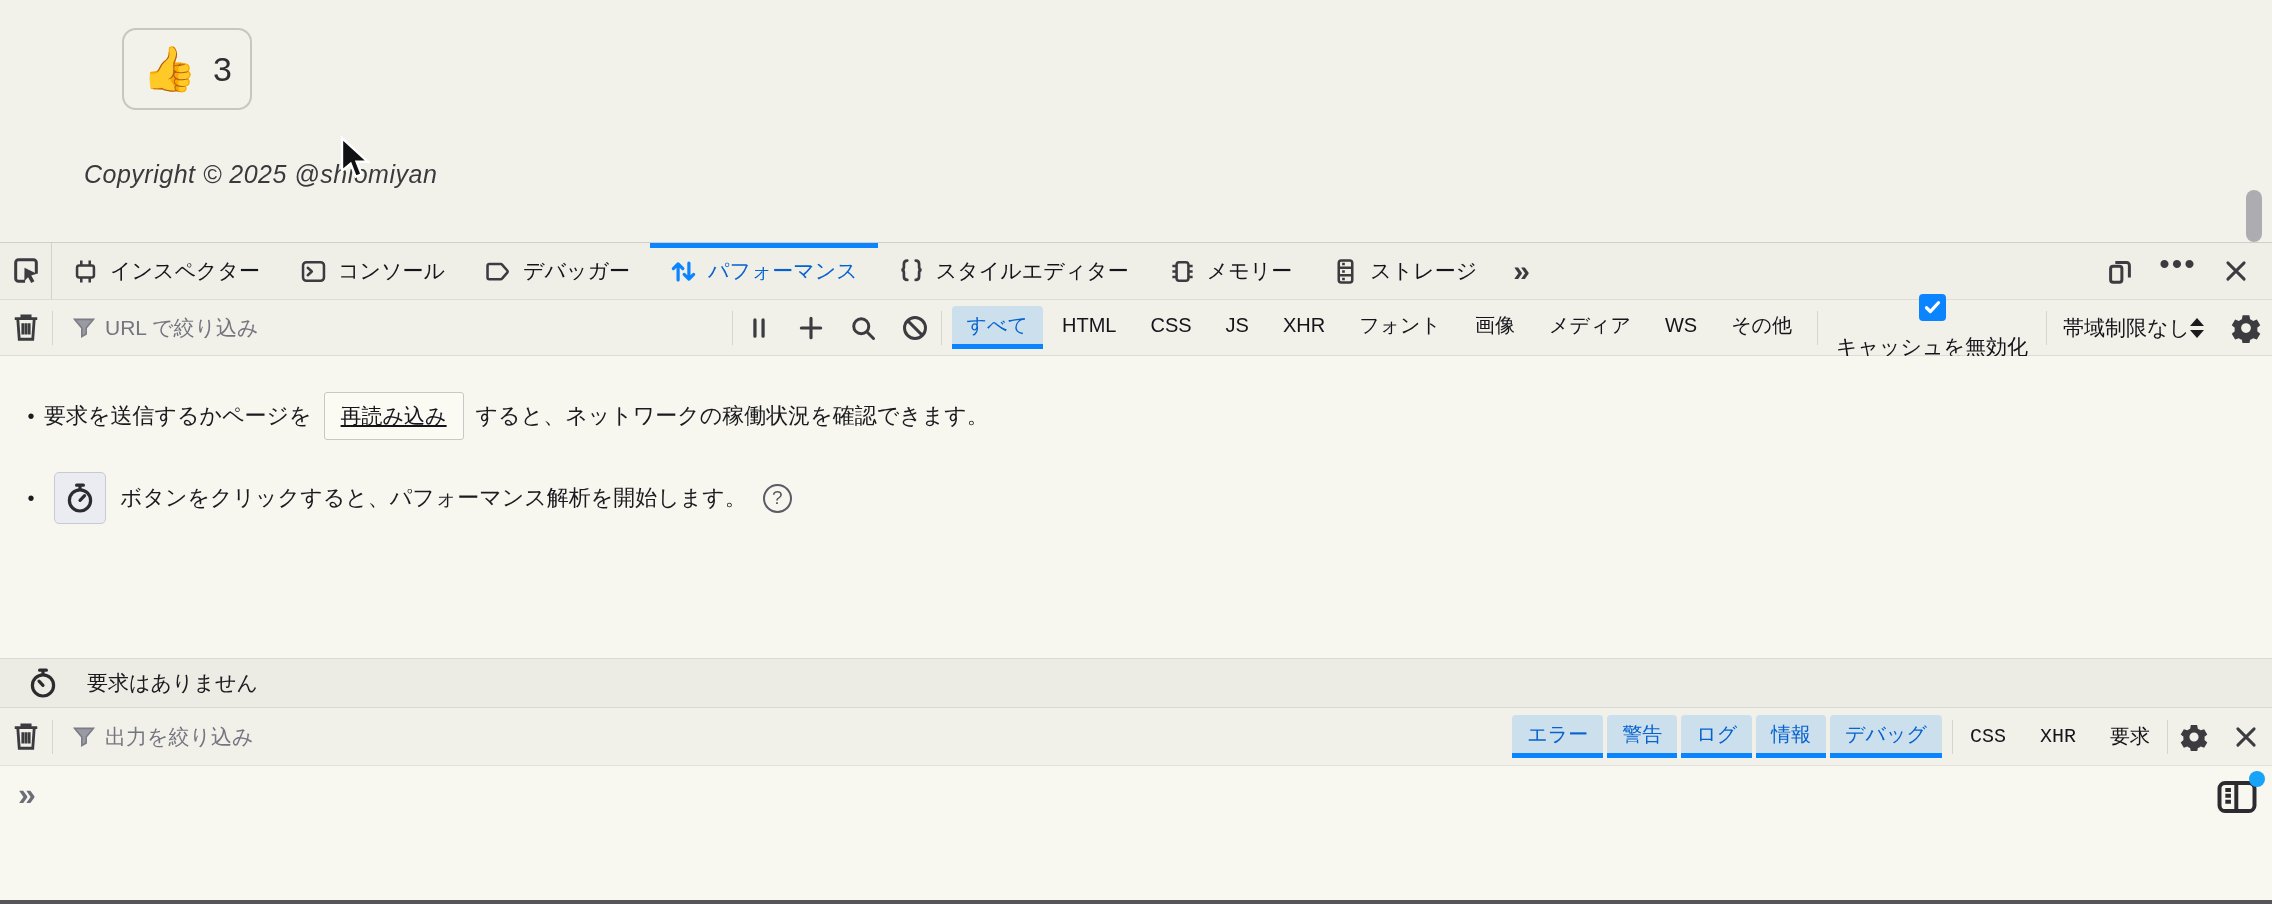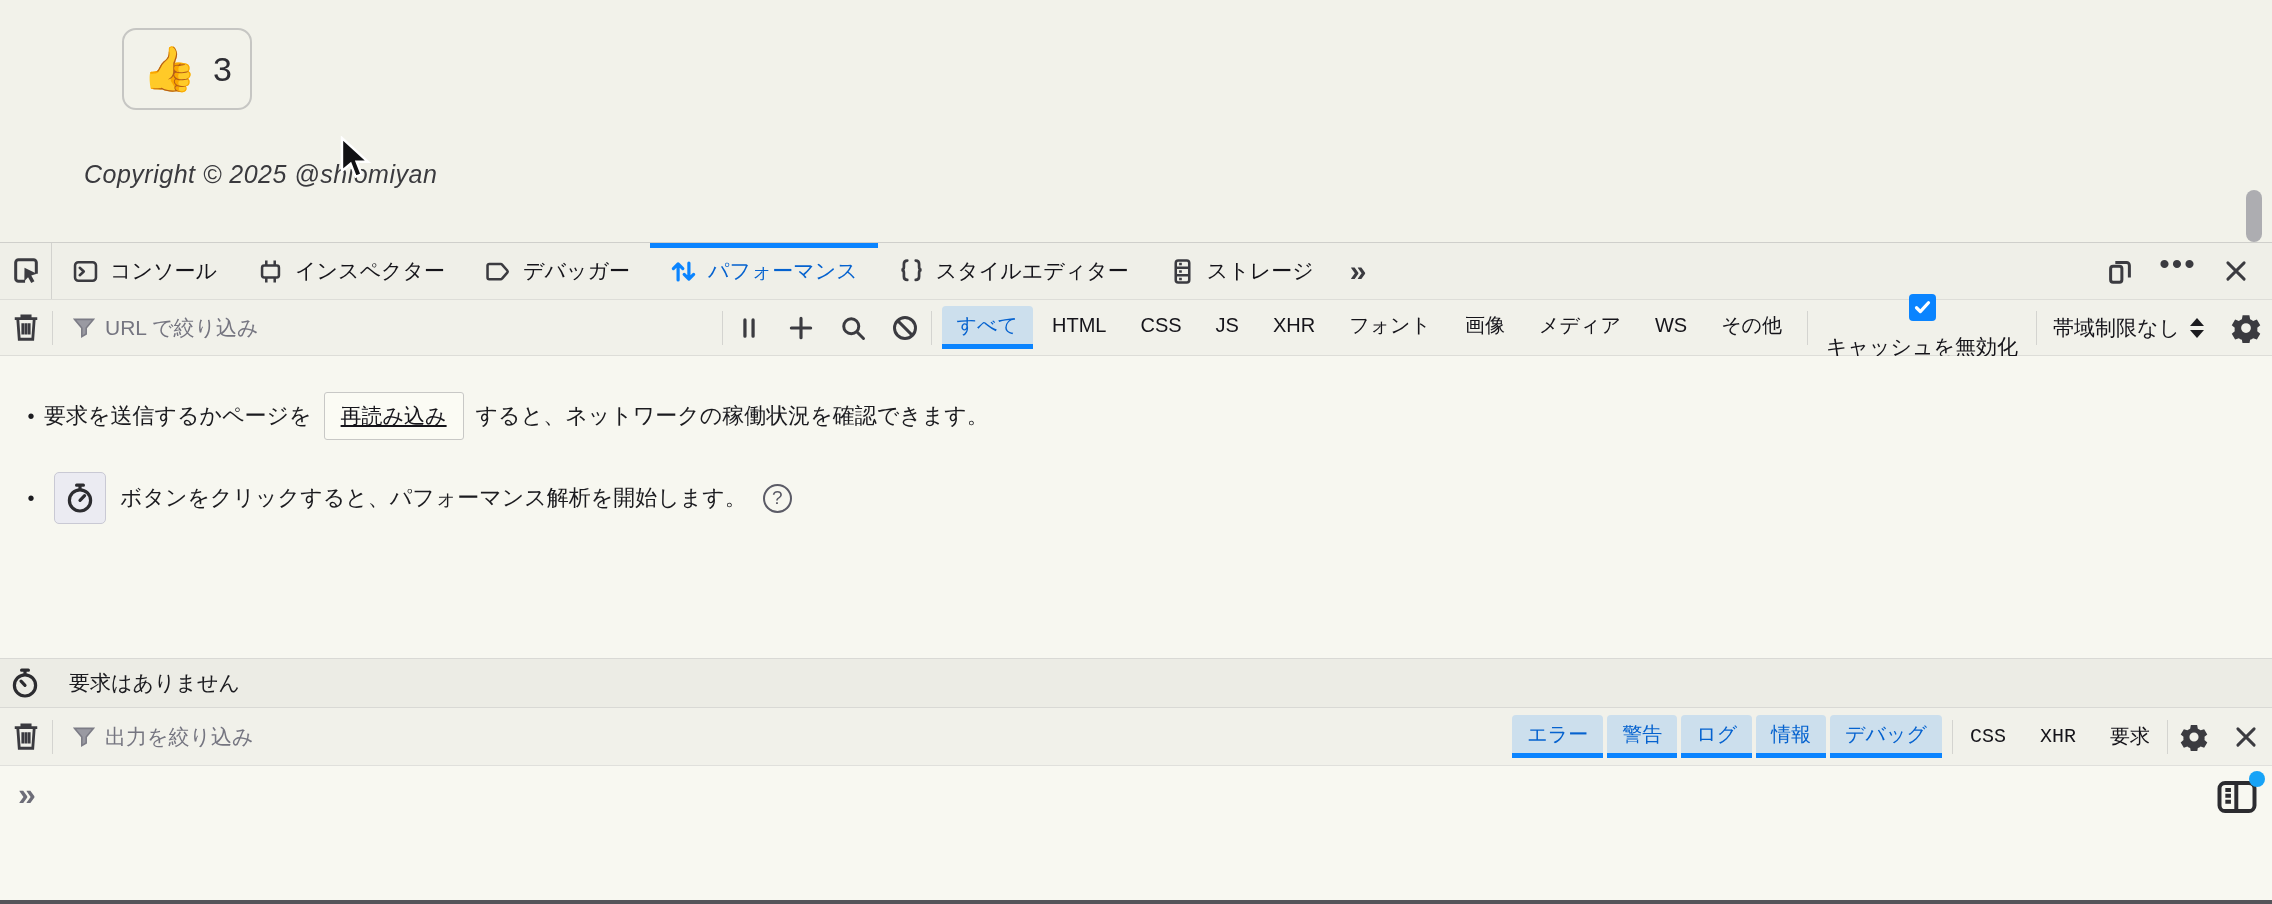--- a/index.html
+++ b/index.html
@@ -85,21 +85,21 @@
     font-size:20px; color:#15141a; cursor:pointer;
     border-bottom:5px solid transparent; border-radius:4px 4px 0 0; white-space:nowrap;
   }
   .pill.active { color:#0562cf; background:rgba(10,132,255,.16); border-bottom-color:#0a84ff; }
   .cache-group { display:flex; align-items:center; gap:12px; padding:0 18px; cursor:pointer;flex-direction:column; }
   .checkbox {
     width:27px; height:27px; border-radius:4px; background:#0a84ff;
     display:flex; align-items:center; justify-content:center; flex:0 0 27px;
   }
   .cache-label { font-size:21px; white-space:nowrap; }
-  .throttle { display:flex; align-items:center; gap:10px; padding:0 16px; cursor:pointer; }
+  .throttle { display:flex; align-items:center; padding:0 16px; cursor:pointer; }
   .throttle-label { font-size:21px; white-space:nowrap; }
   .updown { display:flex; flex-direction:column; gap:4px; }
   .updown i { width:0; height:0; border-left:7px solid transparent; border-right:7px solid transparent; display:block; }
   .updown .up { border-bottom:8px solid #1b1b1f; }
   .updown .down { border-top:8px solid #1b1b1f; }
 
   
   .net-content { flex:1 1 auto; background:#f7f7f0; padding:36px 0 0 18px; }
   .hint { display:flex; align-items:center; font-size:22px; color:#1b1b1f; }
   .hint + .hint { margin-top:32px; }
@@ -116,21 +116,21 @@
   .help-icon {
     margin-left:16px; width:29px; height:29px; border:2px solid #5b5b66; border-radius:50%;
     display:flex; align-items:center; justify-content:center;
     font-size:19px; color:#5b5b66; cursor:pointer;
   }
 
   
   .net-status {
     height:50px; flex:0 0 50px; background:#ecece5;
     border-top:1px solid #d9d9d5; border-bottom:1px solid #d9d9d5;
-    display:flex; align-items:center; gap:28px; padding-left:9px;
+    display:flex; align-items:center; gap:28px; padding-left:27px;
   }
   .net-status .label { font-size:21px; color:#1b1b1f; }
   .net-status .ticon { color:#2c2c30; }
 
   
   .console-filterbar {
     height:58px; flex:0 0 58px; background:#f1f1ea; border-bottom:1px solid #e0e0dc;
     display:flex; align-items:center;
   }
   .cat-btn { padding:0 17px; font-size:20px; color:#15141a; cursor:pointer; background:none; border:none; font-family:inherit; white-space:nowrap; }
@@ -170,35 +170,35 @@
         <svg width="30" height="30" viewBox="0 0 16 16" fill="none" stroke="currentColor" stroke-width="1.6">
           <path d="M13.5 9.5v-6A1.5 1.5 0 0 0 12 2H4A1.5 1.5 0 0 0 2.5 3.5V12A1.5 1.5 0 0 0 4 13.5h3.5"></path>
           <path d="M7.2 6.2l6.6 3.2-3 1 1.7 3.1-1.7.9-1.7-3.1-2 2.2z" fill="currentColor" stroke="none"></path>
         </svg>
       </span>
     </div>
 
     <div class="tab">
       <span class="ticon">
         <svg width="27" height="27" viewBox="0 0 16 16" fill="none" stroke="currentColor" stroke-width="1.5">
+          <rect x="3" y="4.5" width="10" height="7" rx="1.3"></rect>
+          <path d="M5.5 1.5v3M10.5 1.5v3M5.5 11.5v3M10.5 11.5v3"></path>
+        </svg>
+      </span>
+      <span>インスペクター</span>
+    </div>
+
+    <div class="tab">
+      <span class="ticon">
+        <svg width="27" height="27" viewBox="0 0 16 16" fill="none" stroke="currentColor" stroke-width="1.5">
           <rect x="1.8" y="2.5" width="12.4" height="11" rx="2"></rect>
           <path d="M4.6 5.8L7 8l-2.4 2.2" stroke-linecap="round" stroke-linejoin="round"></path>
         </svg>
       </span>
       <span>コンソール</span>
-    </div>
-
-    <div class="tab">
-      <span class="ticon">
-        <svg width="27" height="27" viewBox="0 0 16 16" fill="none" stroke="currentColor" stroke-width="1.5">
-          <rect x="3" y="4.5" width="10" height="7" rx="1.3"></rect>
-          <path d="M5.5 1.5v3M10.5 1.5v3M5.5 11.5v3M10.5 11.5v3"></path>
-        </svg>
-      </span>
-      <span>インスペクター</span>
     </div>
 
     <div class="tab">
       <span class="ticon">
         <svg width="27" height="27" viewBox="0 0 16 16" fill="none" stroke="currentColor" stroke-width="1.5">
           <path d="M2.5 3.5h6.8a1 1 0 0 1 .8.4l3.1 3.5a1 1 0 0 1 0 1.3l-3.1 3.5a1 1 0 0 1-.8.4H2.5a1 1 0 0 1-1-1V4.5a1 1 0 0 1 1-1z" stroke-linejoin="round"></path>
         </svg>
       </span>
       <span>デバッガー</span>
     </div>
@@ -217,20 +217,29 @@
       <span class="ticon">
         <svg width="27" height="27" viewBox="0 0 16 16" fill="none" stroke="currentColor" stroke-width="1.6" stroke-linecap="round">
           <path d="M5.5 1.5c-1.6 0-2 .8-2 2v1.8c0 1-.5 1.7-1.5 1.7 1 0 1.5.7 1.5 1.7v2.3c0 1.2.4 2 2 2"></path>
           <path d="M10.5 1.5c1.6 0 2 .8 2 2v1.8c0 1 .5 1.7 1.5 1.7-1 0-1.5.7-1.5 1.7v2.3c0 1.2-.4 2-2 2"></path>
         </svg>
       </span>
       <span>スタイルエディター</span>
     </div>
 
 
+    <div class="tab">
+      <span class="ticon">
+        <svg width="27" height="27" viewBox="0 0 16 16" fill="none" stroke="currentColor" stroke-width="1.5">
+          <rect x="4.5" y="2.5" width="7" height="11" rx="1.5"></rect>
+          <path d="M2 4.8h2.5M2 8h2.5M2 11.2h2.5M11.5 4.8H14M11.5 8H14M11.5 11.2H14"></path>
+        </svg>
+      </span>
+      <span>メモリー</span>
+    </div>
 
     <div class="tab">
       <span class="ticon">
         <svg width="27" height="27" viewBox="0 0 16 16" fill="none" stroke="currentColor" stroke-width="1.5">
           <rect x="4" y="1.5" width="8" height="13" rx="1.5"></rect>
           <path d="M4 5.8h8M4 10.2h8M6 3.6h1.6M6 8h1.6M6 12.4h1.6"></path>
         </svg>
       </span>
       <span>ストレージ</span>
     </div>

